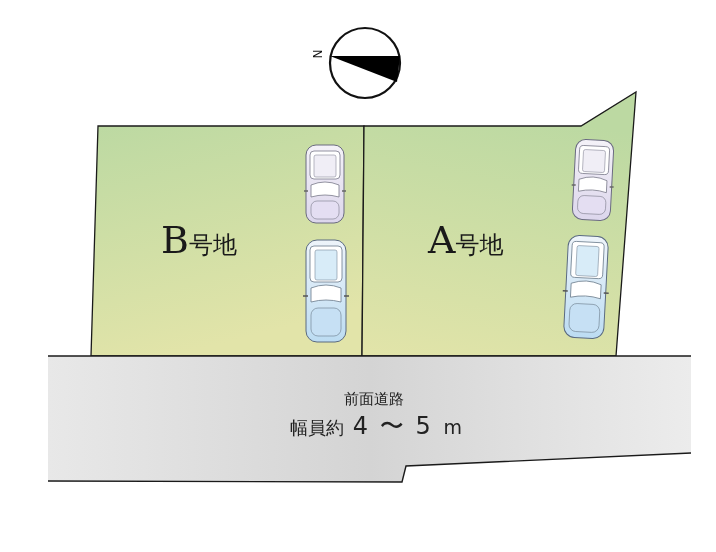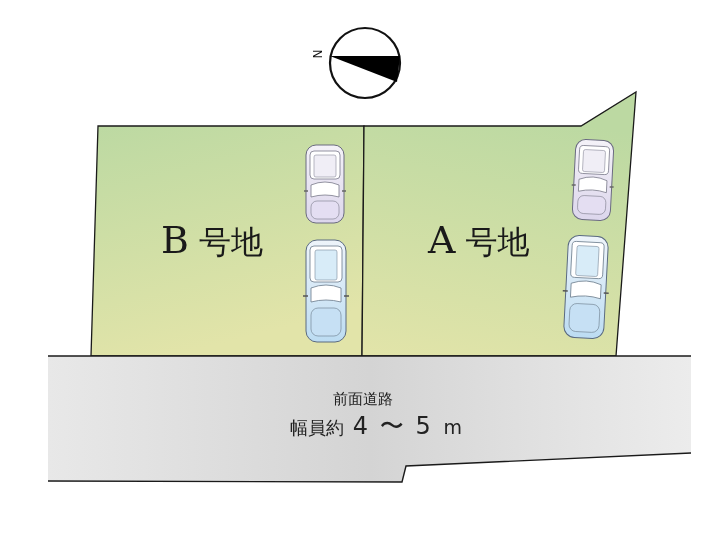--- a/index.html
+++ b/index.html
@@ -1,21 +1,21 @@
 <!DOCTYPE html>
 <html><head>
   <meta charset="utf-8">
   <style>
     html, body { margin: 0; padding: 0; background: #ffffff; }
     body { width: 716px; height: 552px; position: relative; overflow: hidden;
            font-family: "DejaVu Sans", sans-serif; }
     svg.stage { position: absolute; left: 0; top: 0; }
     .lbl { position: absolute; color: #1a1a1a; white-space: nowrap; }
     .lot-letter { font-family: "DejaVu Serif", "Liberation Serif", serif; font-size: 38px; font-weight: normal; }
-    .lot-suffix { font-family: "DejaVu Sans", sans-serif; font-size: 32px; margin-left: 10px; }
+    .lot-suffix { font-family: "DejaVu Sans", sans-serif; font-size: 24px; margin-left: 0; }
     .road-title { font-size: 15px; color: #222; }
     .road-width { font-size: 18px; color: #222; }
     .road-width .big { font-size: 24px; margin: 0 3px; }
     .road-width .unit { font-size: 19px; margin-left: 4px; }
     .compass-n { position: absolute; font-size: 12px; color: #111; transform: rotate(90deg); }
   </style>
 </head>
 <body>
 
 <svg class="stage" width="716" height="552" viewBox="0 0 716 552">
@@ -108,20 +108,20 @@
 <span class="compass-n" style="left:313px; top:47px;">N</span>
 
 <div class="lbl" style="left:161px; top:218px;">
   <span class="lot-letter">B</span><span class="lot-suffix">号地</span>
 </div>
 
 <div class="lbl" style="left:428px; top:218px;text-align:right;">
   <span class="lot-letter">A</span><span class="lot-suffix">号地</span>
 </div>
 
-<div class="lbl road-title" style="left:333px; top:390px;">前面道路</div>
+<div class="lbl road-title" style="left:344px; top:390px;">前面道路</div>
 <div class="lbl road-width" style="left:290px; top:410px;">
   <span>幅員約</span>
   <span class="big">4</span>
   <span class="big">〜</span>
   <span class="big">5</span>
   <span class="unit">m</span>
 </div>
 
 </body></html>

